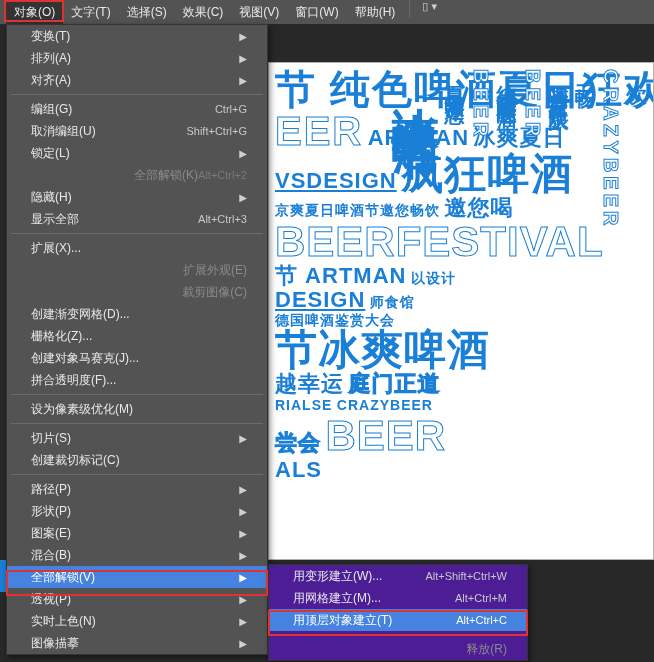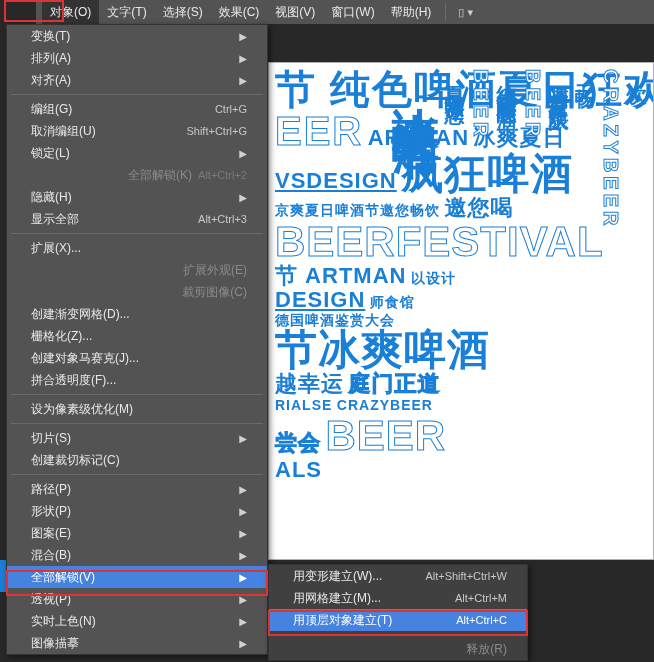--- a/index.html
+++ b/index.html
@@ -1,48 +1,48 @@
 <!DOCTYPE html>
 <html><head>
 <meta charset="utf-8">
 <style>
   * { margin: 0; padding: 0; box-sizing: border-box; font-family: "Microsoft YaHei", Arial, sans-serif; }
   body { width: 654px; height: 662px; background: #282828; overflow: hidden; position: relative; }
   
-  .menubar { display: flex; align-items: center; height: 24px; background: #535353; color: #e8e8e8; font-size: 12px; padding-left: 6px; margin-left: 36px; }
+  .menubar { display: flex; align-items: flex-start; height: 24px; background: #535353; color: #e8e8e8; font-size: 12px; padding-left: 6px; }
   .menubar-item { padding: 0 8px; height: 24px; line-height: 24px; cursor: pointer; }
   .menubar-item.active { background: #333; }
   .menubar-sep { width:1px; height:18px; background:#6a6a6a; margin:0 6px; }
   .menubar-icon { padding:0 6px; color:#d0d0d0; font-size:11px; }
 
   .canvas { position: absolute; left: 268px; top: 62px; width: 386px; height: 498px; background: #fff; border: 1px solid #b0b0b0; overflow: hidden; }
   .canvas-inner { position:absolute; left:0; top:0; right:0; bottom:0; padding:4px 6px; color:#1a7fd6; font-weight:700; line-height:1; white-space:nowrap; }
   .t-row { margin-bottom:2px; }
   .big { font-size:40px; letter-spacing:2px; }
   .big2 { font-size:42px; letter-spacing:1px; }
   .med { font-size:22px; letter-spacing:1px; }
   .sm { font-size:14px; letter-spacing:1px; }
   .outline { color:#fff; -webkit-text-stroke:1px #1a7fd6; }
   .vert { writing-mode: vertical-rl; display:inline-block; font-size:48px; letter-spacing:6px; }
   .vert2 { writing-mode: vertical-rl; display:inline-block; font-size:20px; letter-spacing:4px; }
   .canvas-right { position:absolute; right:6px; top:6px; bottom:6px; display:flex; gap:6px; }
   .canvas-left { position:absolute; left:6px; top:6px; width:280px; }
 
   .menu { position: absolute; left: 6px; top: 24px; width: 262px; background: #535353; color: #e8e8e8; font-size: 12px; border: 1px solid #333; box-shadow: 2px 2px 6px rgba(0,0,0,.5); }
-  .menu-row { display: flex; align-items: center; height: 22px; padding: 0 20px 0 24px; cursor: pointer; gap: 6px; }
+  .menu-row { display: flex; align-items: center; height: 22px; padding: 0 20px 0 24px; cursor: pointer; }
   .menu-row.disabled { color: #8a8a8a; text-align: right; }
   .menu-row .label { flex: 1; }
   .menu-row .shortcut { color: #c8c8c8; font-size: 11px; }
   .menu-row.disabled .shortcut { color:#7a7a7a; }
   .menu-sep { height: 1px; background: #6a6a6a; margin: 3px 4px; }
   .menu-row .arrow { font-size: 10px; color: #d0d0d0; margin-left: 8px; }
   .menu-row.hl { background: #4682e0; color: #fff; }
   .menu-row.hl .arrow, .menu-row.hl .shortcut { color:#fff; }
 
-  .submenu { position: absolute; left: 268px; top: 564px; width: 260px; background: #404040; color: #e8e8e8; font-size: 12px; border: 1px solid #333; box-shadow: 2px 2px 6px rgba(0,0,0,.5); }
+  .submenu { position: absolute; left: 268px; top: 564px; width: 260px; background: #4c1d95; color: #e8e8e8; font-size: 12px; border: 1px solid #333; box-shadow: 2px 2px 6px rgba(0,0,0,.5); }
   .submenu .menu-row { padding: 0 20px 0 24px; }
 
   .redbox { position: absolute; border: 2px solid #d33; pointer-events: none; }
   .rb-top { left: 4px; top: 0; width: 60px; height: 22px; }
   .rb-mid { left: 6px; top: 570px; width: 262px; height: 26px; }
   .rb-sub { left: 268px; top: 610px; width: 260px; height: 26px; }
 
   .canvas-seltab { position:absolute; left:0; top:560px; width:6px; height:32px; background:#1a7fd6; }
 </style>
 </head>

